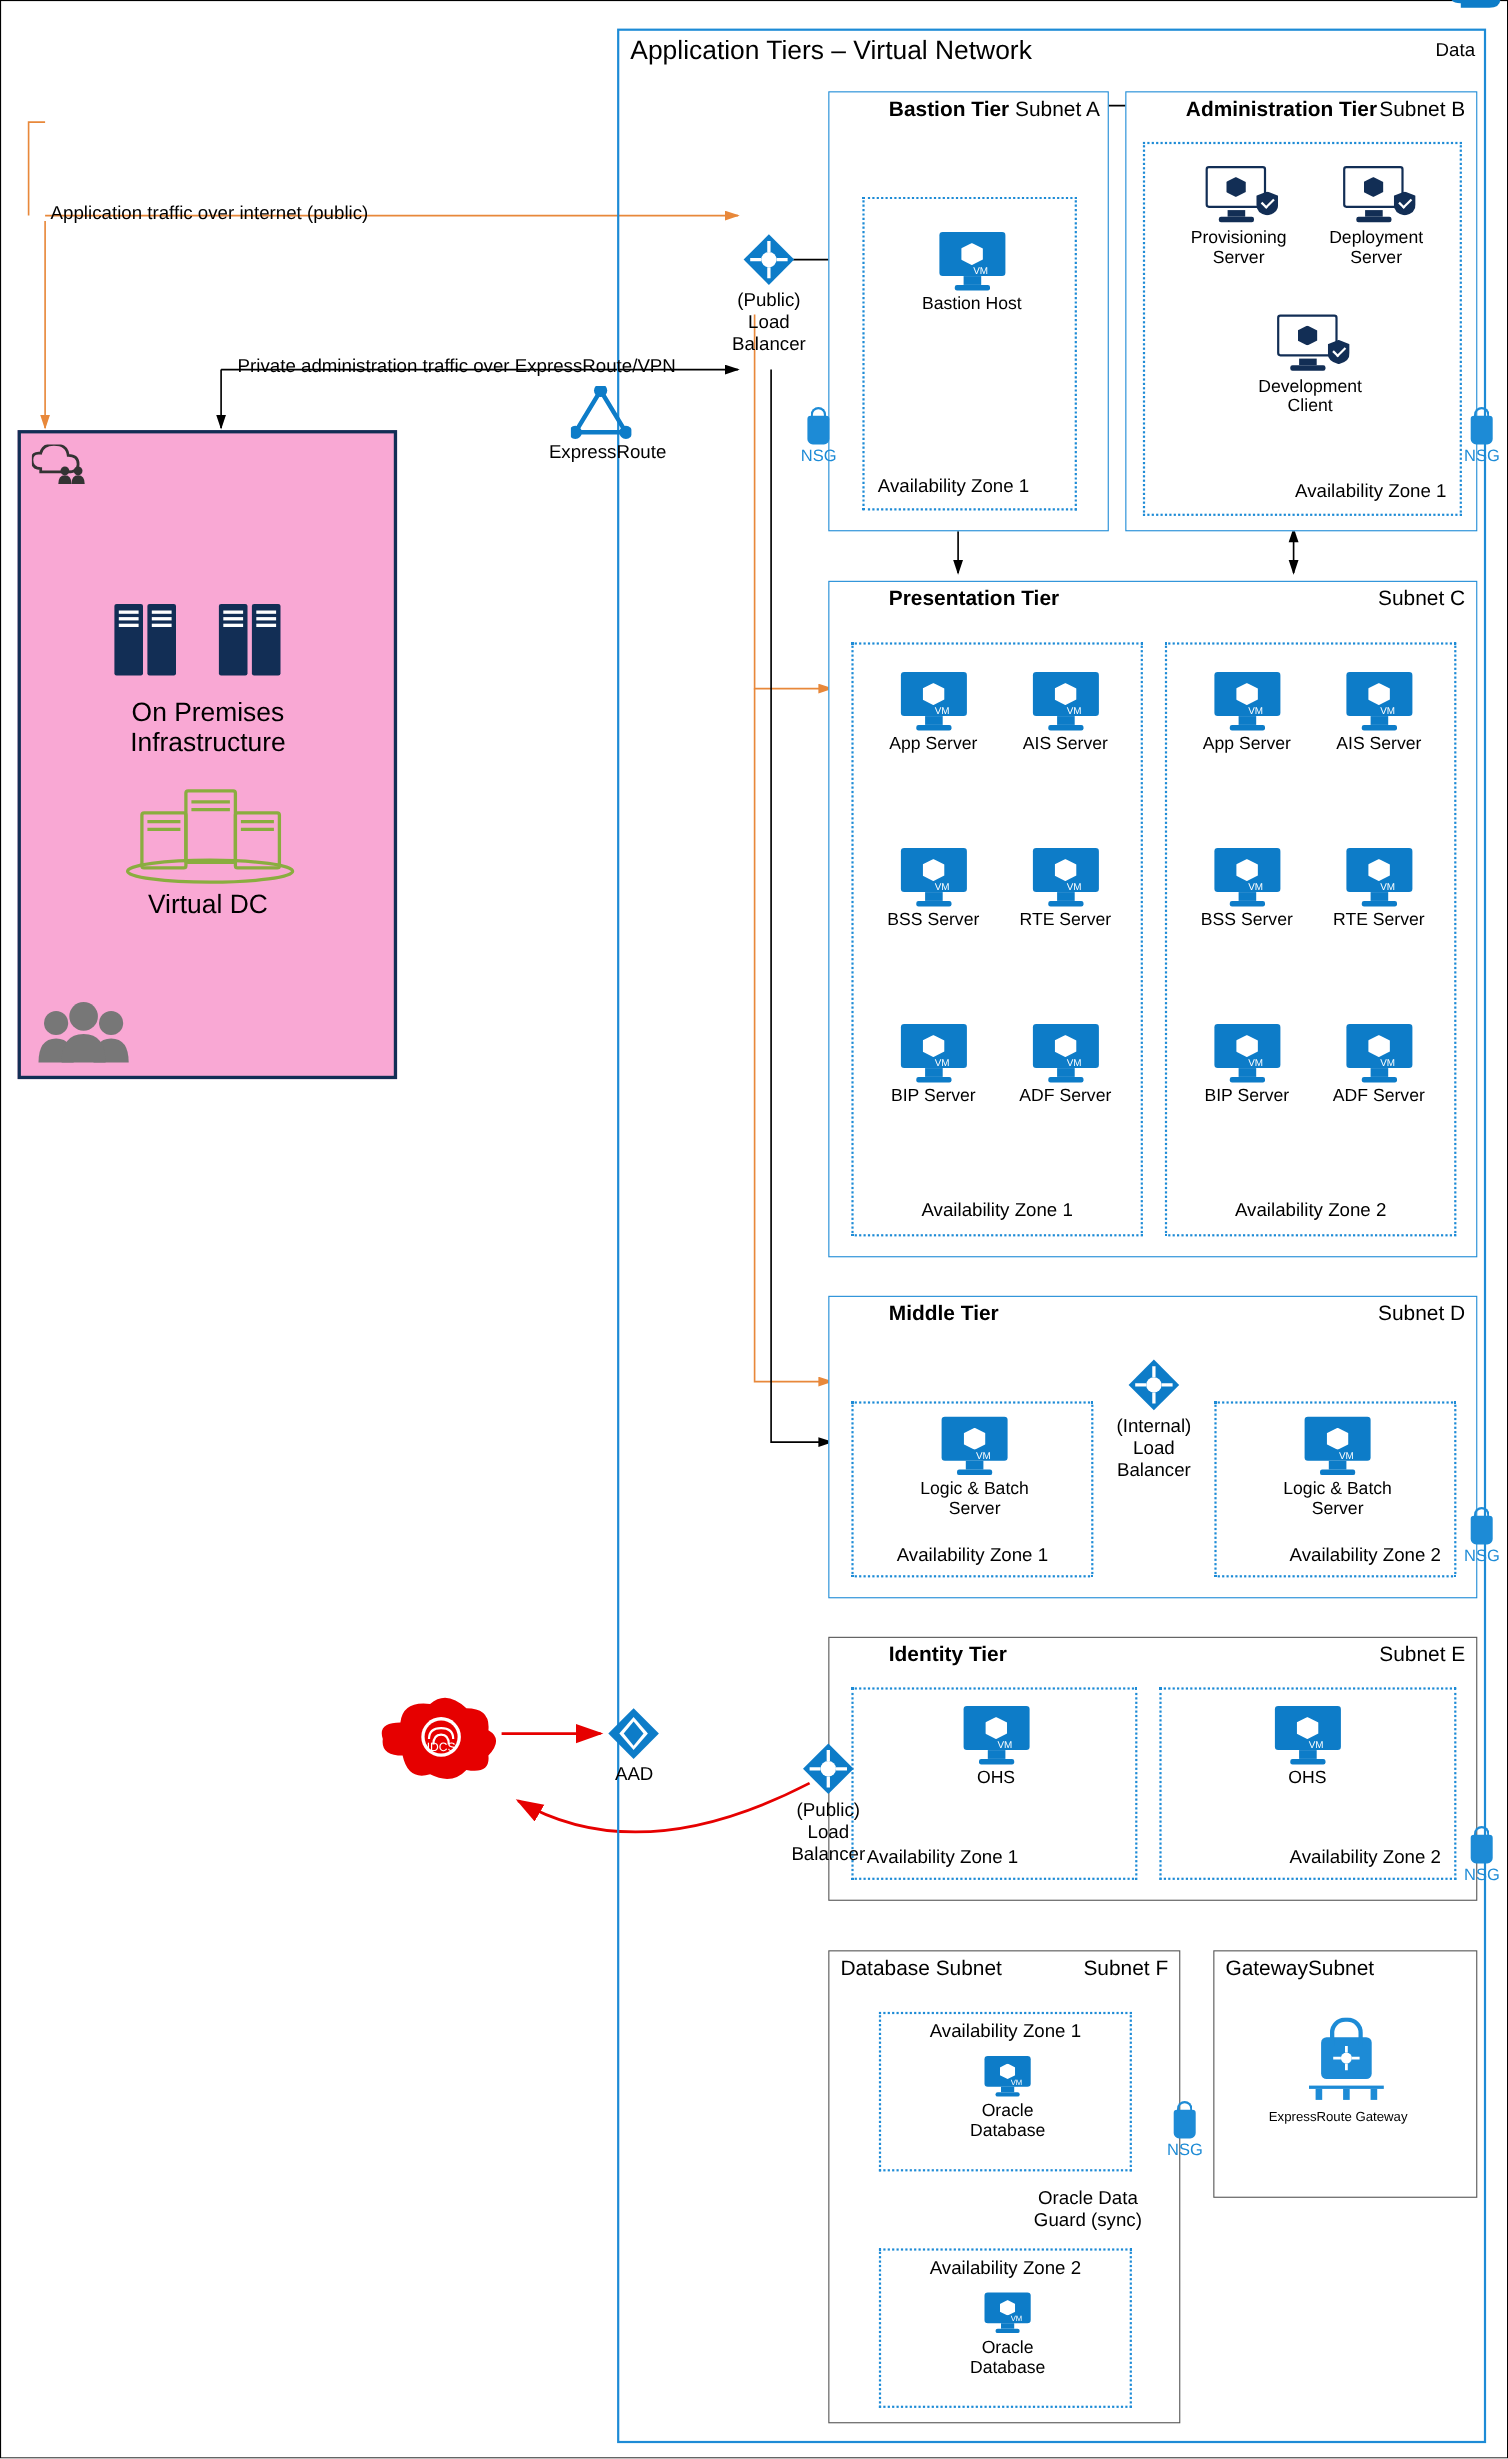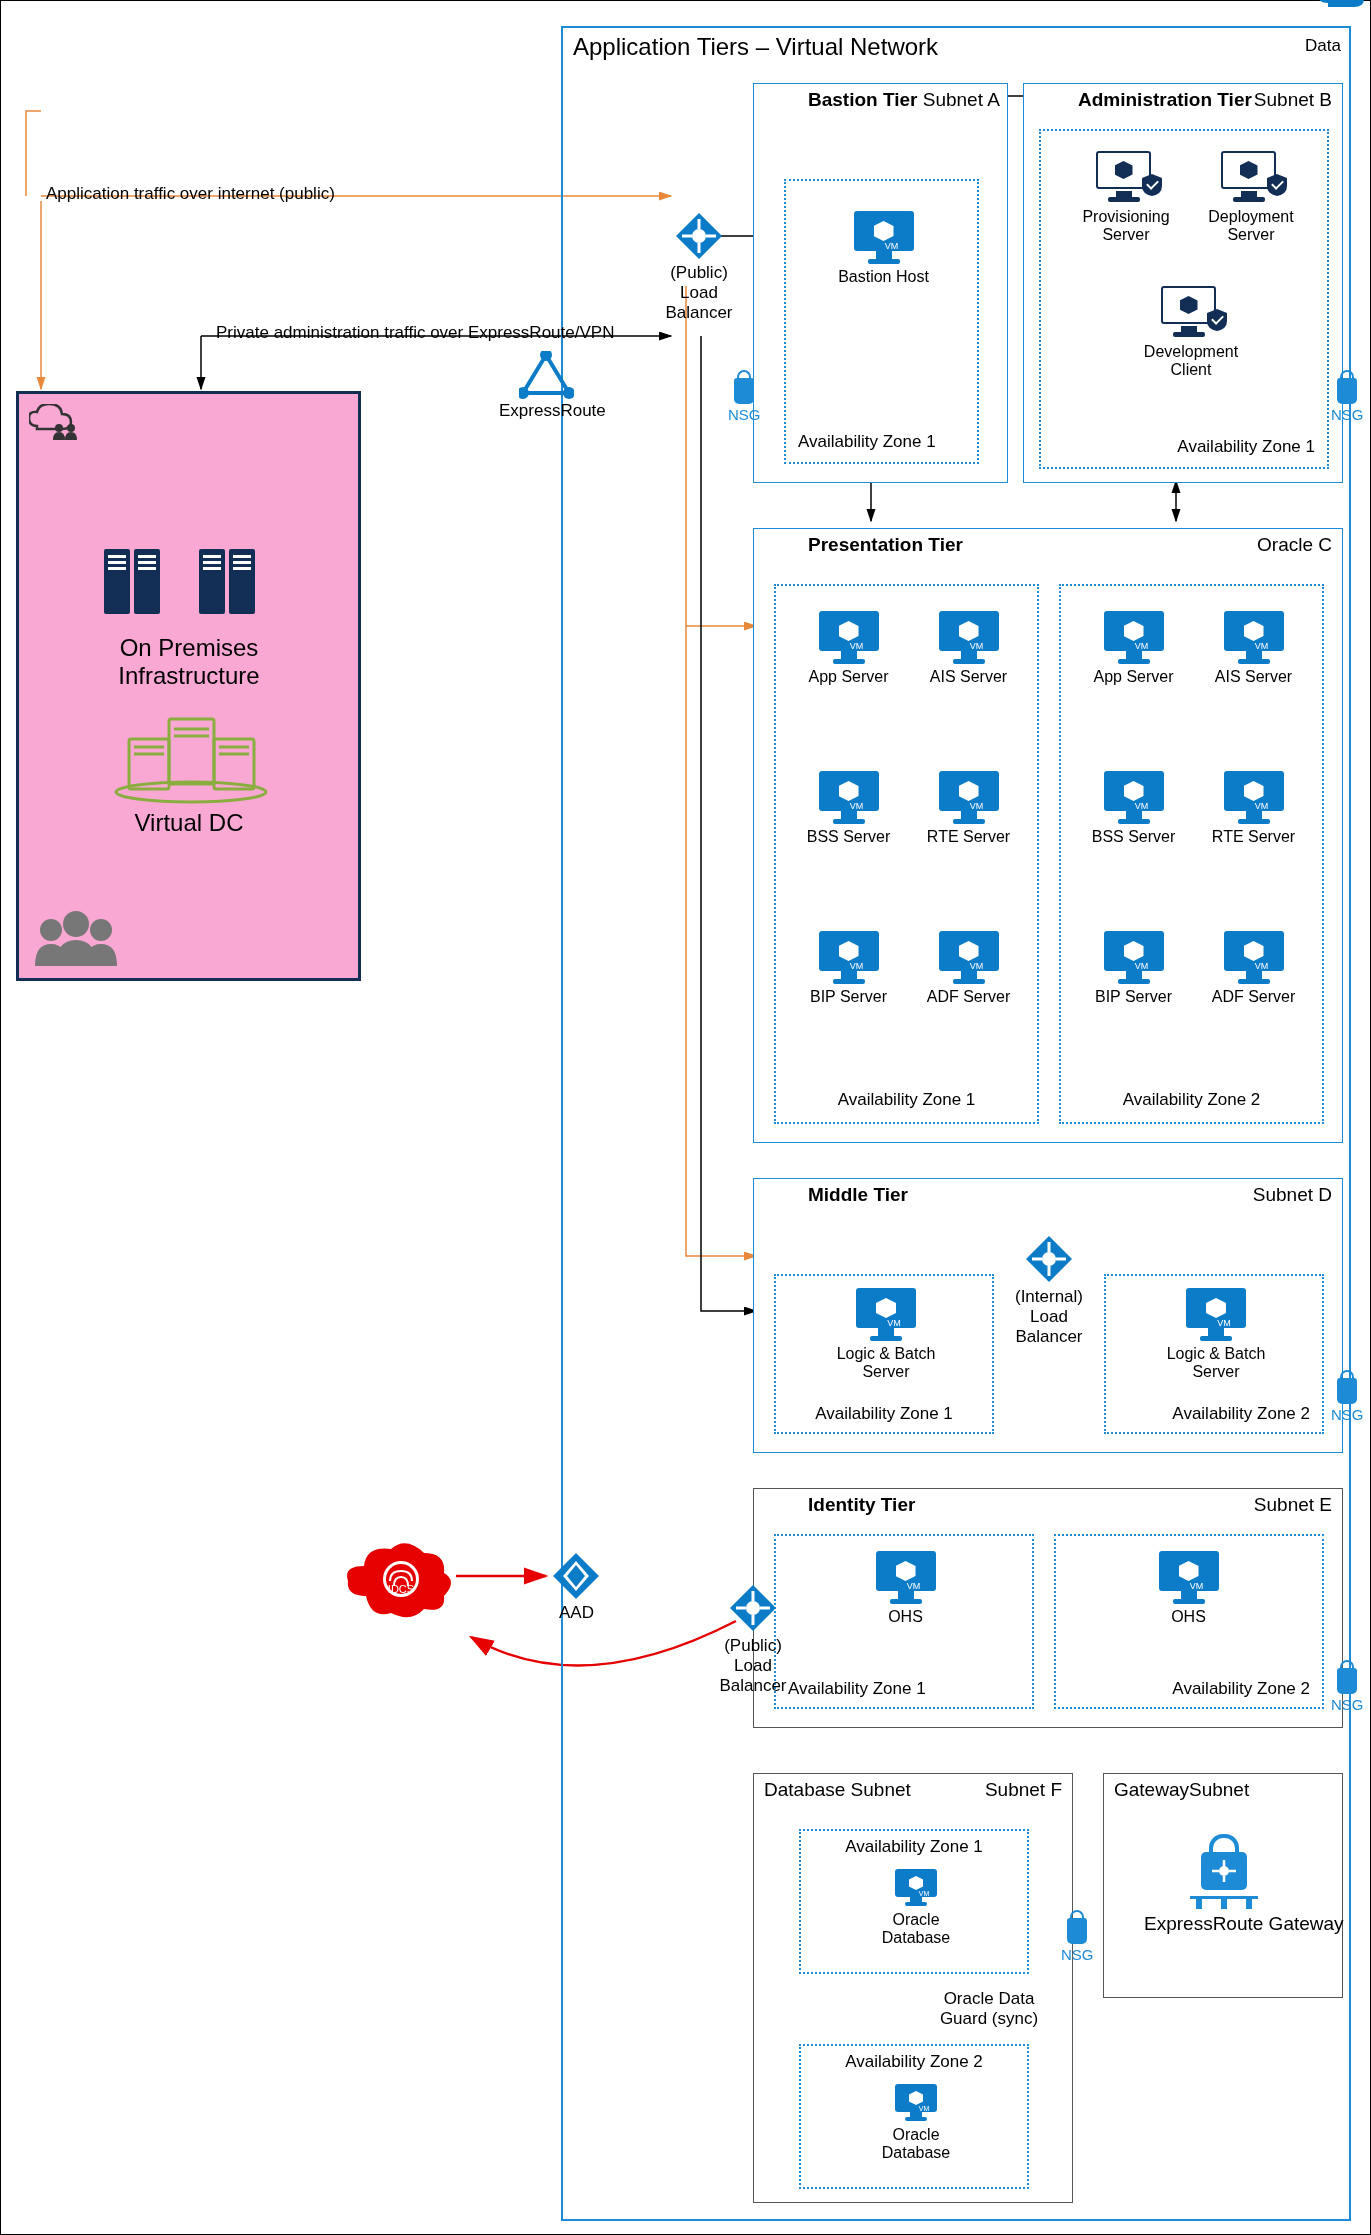--- a/index.html
+++ b/index.html
@@ -373,21 +373,21 @@
         <div class="vm-label" style="white-space:pre-line;">Development
 Client</div>
       </div>
       <div class="az-label" style="right:12px; bottom:10px;">Availability Zone 1</div>
     </div>
   </div>
   <div class="nsg" style="left:768px; top:350px;"><div class="nsg-icon"></div><span>NSG</span></div>
 
   <div class="tier-box" style="left:190px; top:500px; width:590px; height:615px;">
     <div class="tier-title"><span class="bold">Presentation Tier</span></div>
-    <div class="subnet-label">Oracle C</div>
+    <div class="subnet-label">Subnet C</div>
 
     <div class="az-box" style="left:20px; top:55px; width:265px; height:540px;">
       <div class="vm" style="left:25px; top:25px;">
             <div class="vm-icon">
               <div class="screen"></div>
               <div class="vmtag">VM</div>
               <div class="stand"></div>
               <div class="base"></div>
             </div>
             <div class="vm-label">App Server</div>
@@ -614,21 +614,21 @@
         <div class="lock"></div>
         <svg style="position:absolute; left:18px; top:24px;" width="32" height="26">
               <circle cx="16" cy="13" r="5" fill="#fff"></circle>
               <path d="M16 2 L16 8 M16 18 L16 24 M4 13 L11 13 M21 13 L28 13" stroke="#fff" stroke-width="2.5"></path>
             </svg>
         <div class="bar"></div>
         <div class="leg" style="left:6px;"></div>
         <div class="leg" style="left:31px;"></div>
         <div class="leg" style="left:56px;"></div>
       </div>
-      <div class="vm-label" style="font-size:19px; white-space:nowrap; margin-left:-15px;">ExpressRoute Gateway</div>
+      <div class="vm-label" style="font-size:12px; white-space:nowrap; margin-left:-15px;">ExpressRoute Gateway</div>
     </div>
   </div>
 </div>
 
 <div class="onprem">
   <svg style="position:absolute; left:10px; top:10px;" width="55" height="40">
     <path d="M8 22 Q0 22 0 14 Q0 7 8 8 Q10 0 20 0 Q32 0 33 10 Q42 10 42 18 Q42 25 33 25 L8 25 Z" fill="none" stroke="#333" stroke-width="2.5"></path>
     <circle cx="30" cy="24" r="4" fill="#333"></circle>
         <path d="M24 36 Q24 28 30 28 Q36 28 36 36 Z" fill="#333"></path>
     <circle cx="42" cy="24" r="4" fill="#333"></circle>

